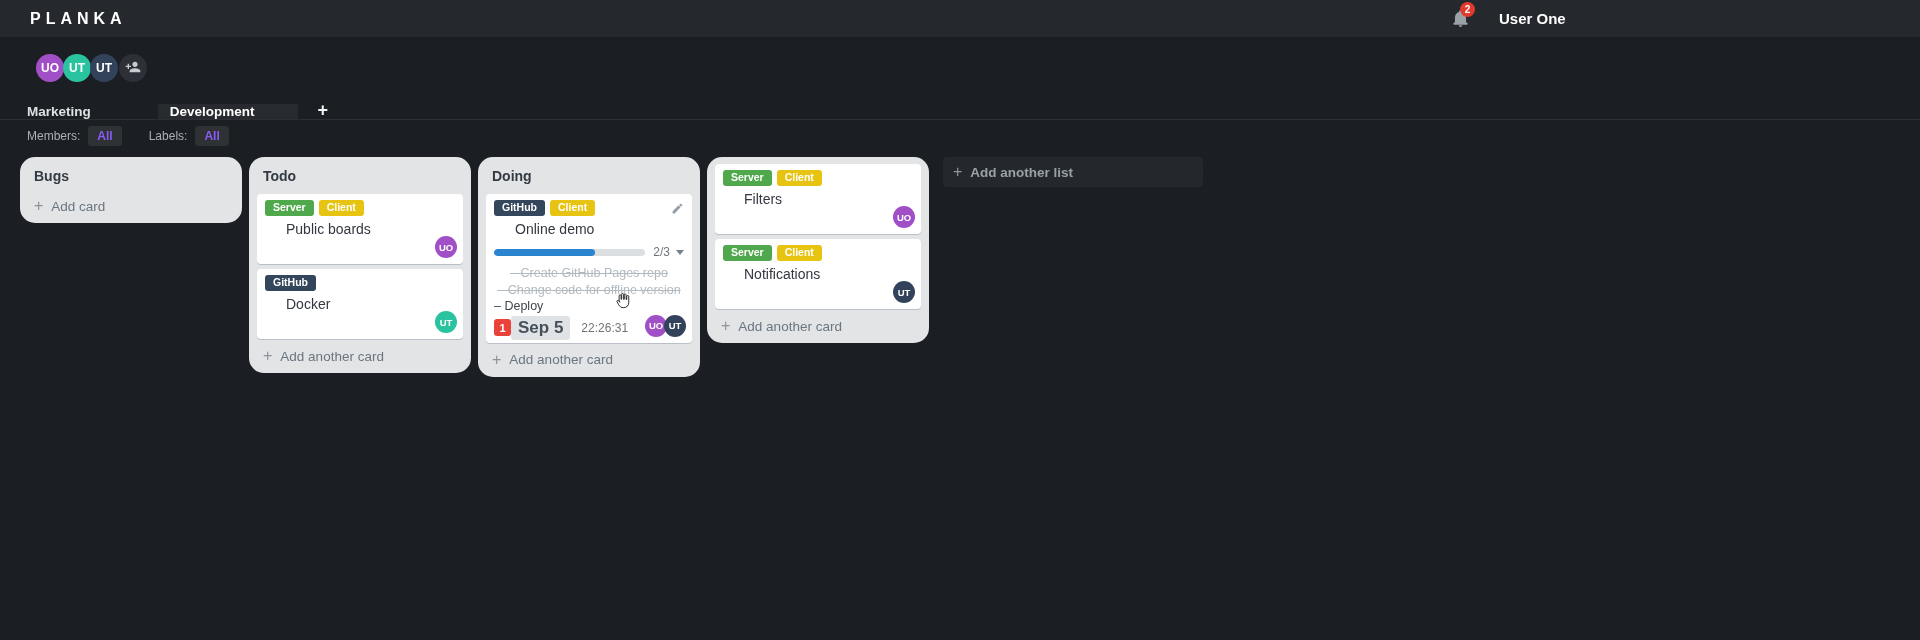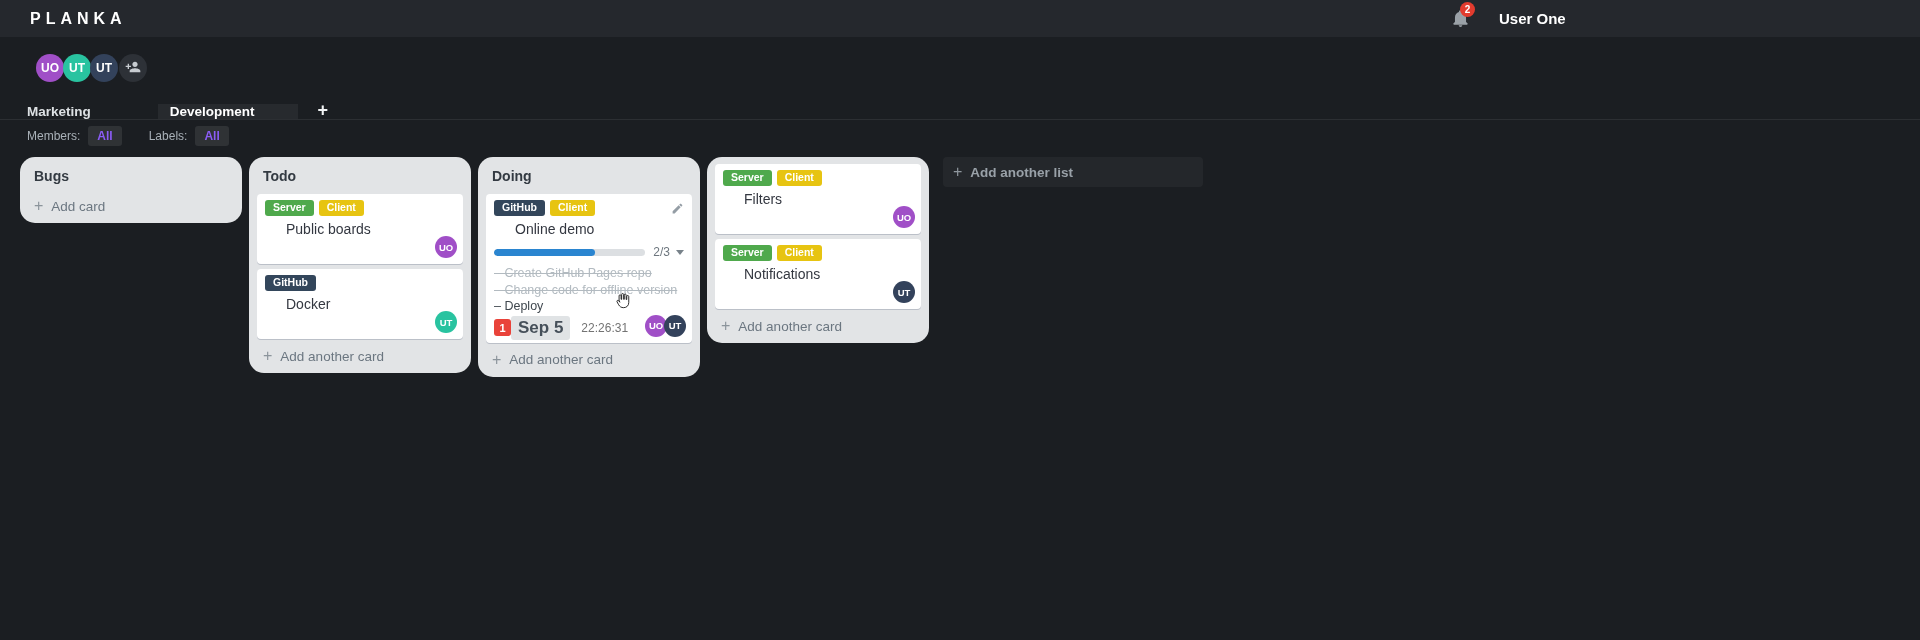--- a/index.html
+++ b/index.html
@@ -52,21 +52,21 @@
   .avatar-sm { width:22px; height:22px; border-radius:50%; color:#fff; font-weight:700; font-size:9.5px;
                display:flex; align-items:center; justify-content:center; margin-left:-3px; }
   .progress-row { display:flex; align-items:center; margin-top:8px; }
   .progress-track { flex:1; height:7px; background:#dcdfe2; border-radius:4px; overflow:hidden; }
   .progress-fill { height:100%; background:#2a85d0; border-radius:4px; }
   .progress-text { font-size:12px; color:#6d767e; margin-left:8px; display:flex; align-items:center; }
   .caret { width:0; height:0; border-left:4px solid transparent; border-right:4px solid transparent;
            border-top:5px solid #78828a; margin-left:6px; cursor:pointer; }
   .tasks { list-style:none; margin-top:6px; }
   .task { font-size:12.5px; line-height:16.5px; color:#3f474e; white-space:nowrap; overflow:hidden; }
-  .task.done { color:#b2bac0; text-decoration:line-through; }
+  .task.done { color:#b2bac0; text-decoration:line-through;text-align:center; }
   .meta-row { display:flex; align-items:center; margin-top:4px; height:18px; padding-right:48px; }
   .notif-badge { width:17px; height:17px; background:#e9433a; color:#fff; border-radius:3px; font-size:11px;
                  font-weight:700; display:flex; align-items:center; justify-content:center; flex:none; }
   .date-chip { background:#e0e3e5; color:#46505a; font-size:17px; font-weight:600; border-radius:3px;
                padding:2px 7px; }
   .timer { font-size:12px; color:#737373; margin-left:11px; }
   .add-card { display:flex; align-items:center; color:#6b7680; font-size:13.5px; padding:4px 6px 3px; cursor:pointer; }
   .plus-glyph { font-size:16px; font-weight:400; color:#8b949b; margin-right:8px; line-height:1; }
   .add-list { width:260px; height:30px; flex:none; background:rgba(255,255,255,.045); border-radius:4px;
               display:flex; align-items:center; color:#99a1a8; font-size:13.5px; font-weight:600;

